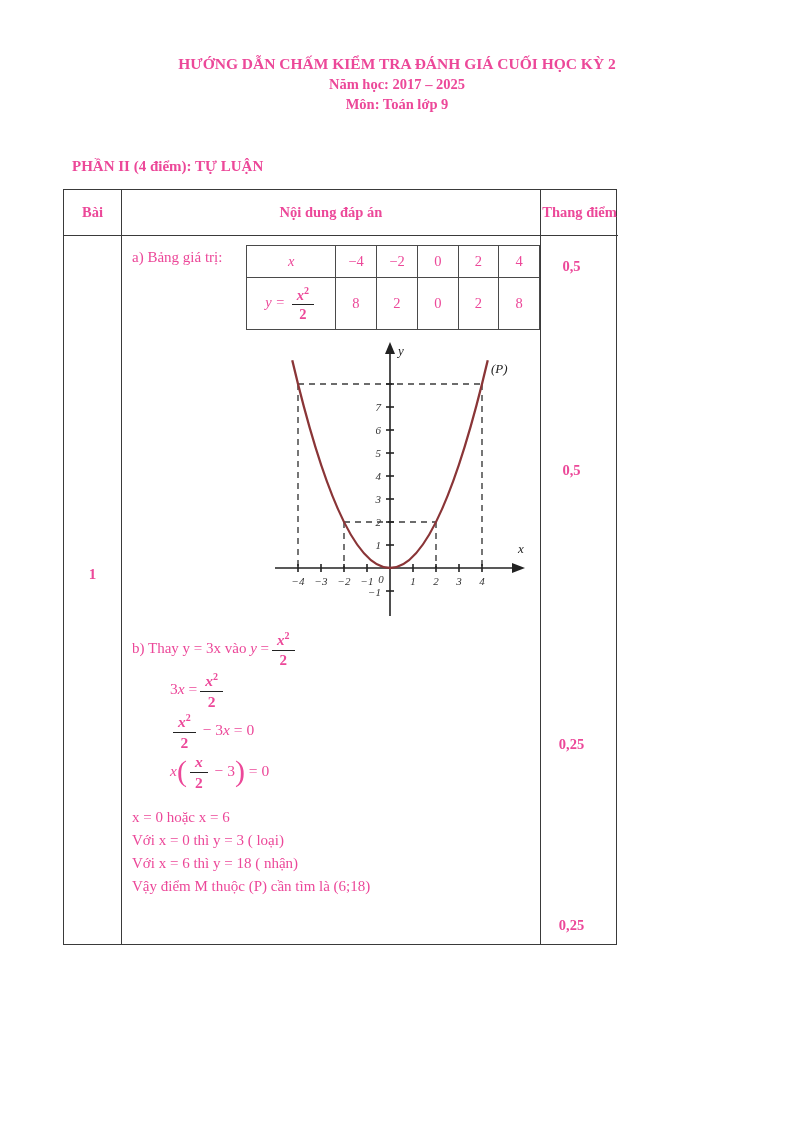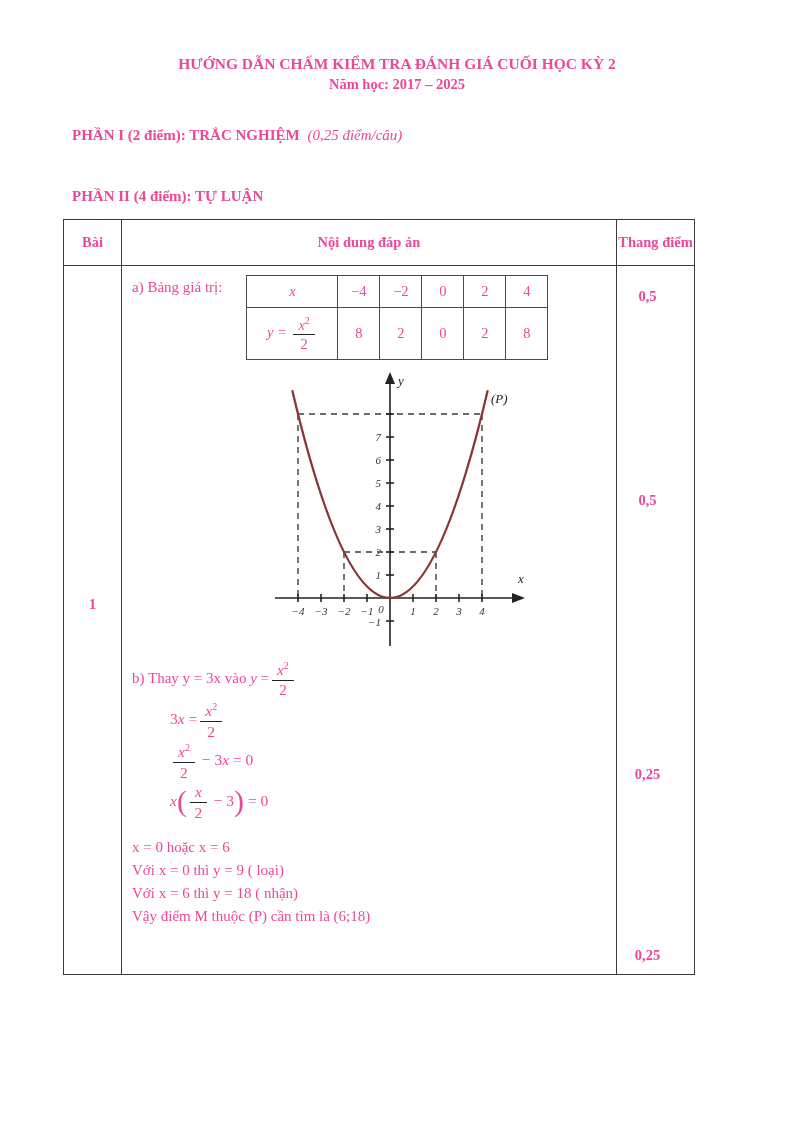--- a/index.html
+++ b/index.html
@@ -33,21 +33,21 @@
     height:34px;
     width:46px;
     padding:0;
   }
   table.mc-table td.rowlab { width:88px; }
 
   .p2-heading { margin:25px 0 0 72px; font-size:15px; font-weight:bold; }
 
   .answer-grid {
     margin:14px 0 0 63px;
-    width:632px;
+    width:554px;
     display:grid;
     grid-template-columns:58px 1fr 77px;
     grid-template-rows:46px auto;
     border:1.6px solid #3a3a3a;
     box-sizing:border-box;
   }
   .cell { border-right:1.5px solid #3a3a3a; box-sizing:border-box; }
   .cell.last { border-right:none; }
   .cell.head {
     border-bottom:1.5px solid #3a3a3a;
@@ -63,21 +63,21 @@
   table.val-table { border-collapse:collapse; margin-left:24px; table-layout:fixed; }
   table.val-table td {
     border:1.3px solid #4a4a4a;
     text-align:center; font-size:14.5px; padding:0; width:41px;
   }
   table.val-table td.yx { width:90px; }
   table.val-table tr.r1 td { height:31px; }
   table.val-table tr.r2 td { height:51px; }
   .var { font-style:italic; }
 
-  .frac { display:inline-block; vertical-align:middle; text-align:center; margin:0 3px; line-height:1; }
+  .frac { display:inline-block; vertical-align:middle; text-align:center; margin:0 3px; line-height:1;font-weight:bold; }
   .frac .num { display:block; padding:0 5px 2px; border-bottom:1.2px solid #222; }
   .frac .den { display:block; padding-top:2px; }
   .frac sup { font-size:10px; }
 
   .graph-wrap { margin:10px 0 0 118px; }
 
   .sec-b-intro { margin:2px 0 0 10px; }
   .eq-line { margin:4px 0 0 48px; font-size:15.5px; }
   .bigp { font-size:30px; font-weight:400; vertical-align:middle; position:relative; top:-1px; }
 
@@ -95,26 +95,23 @@
   svg text { font-family:"Liberation Serif", serif; }
 </style>
 </head>
 <body>
 
 <div class="page">
 
   <div class="doc-header">
     <div class="title">HƯỚNG DẪN CHẤM KIỂM TRA ĐÁNH GIÁ CUỐI HỌC KỲ 2</div>
     <div class="subtitle">Năm học: 2017 – 2025</div>
+    <div class="subtitle">Môn: Toán lớp 9</div>
   </div>
 
-  <div class="p1-heading">
-    <span class="bold">PHẦN I (2 điểm): TRẮC NGHIỆM</span>
-    <span class="note">(0,25 điểm/câu)</span>
-  </div>
 
   <table class="mc-table">
     <tbody>
   </tbody>
     </table>
 
   <div class="p2-heading">PHẦN II (4 điểm): TỰ LUẬN</div>
 
   <div class="answer-grid">
     <div class="cell head">Bài</div>
@@ -230,21 +227,21 @@
       <div class="eq-line">
         <span class="frac"><span class="num"><span class="var">x</span><sup>2</sup></span><span class="den">2</span></span> <span>− 3</span><span class="var">x</span> <span>= 0</span>
       </div>
 
       <div class="eq-line">
         <span class="var">x</span><span class="bigp">(</span><span class="frac"><span class="num var">x</span><span class="den">2</span></span> <span>− 3</span><span class="bigp">)</span> <span>= 0</span>
       </div>
 
       <div class="conclusion">
         <div>x = 0 hoặc x = 6</div>
-        <div>Với x = 0 thì y = 9 ( loại)</div>
+        <div>Với x = 0 thì y = 3 ( loại)</div>
         <div>Với x = 6 thì y = 18 ( nhận)</div>
         <div>Vậy điểm M thuộc (P) cần tìm là (6;18)</div>
       </div>
 
     </div>
 
     <div class="cell body last score-cell">
       <span class="score score-a">0,5</span>
       <span class="score score-g">0,5</span>
       <span class="score score-b">0,25</span>

